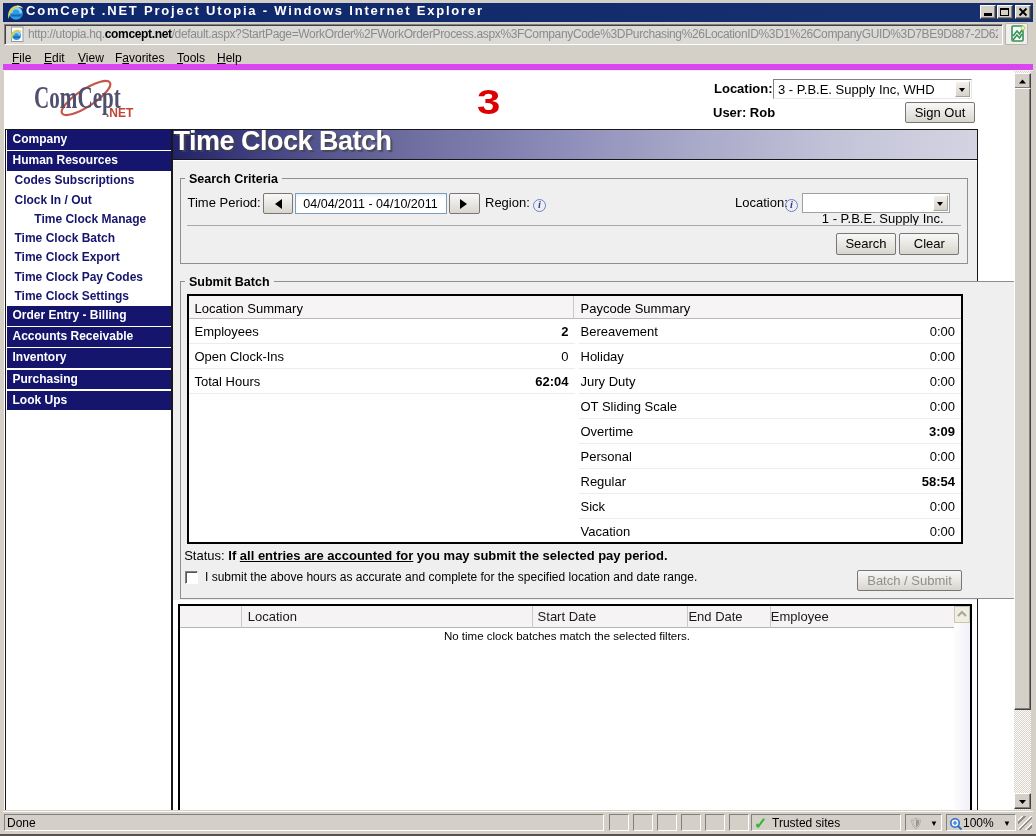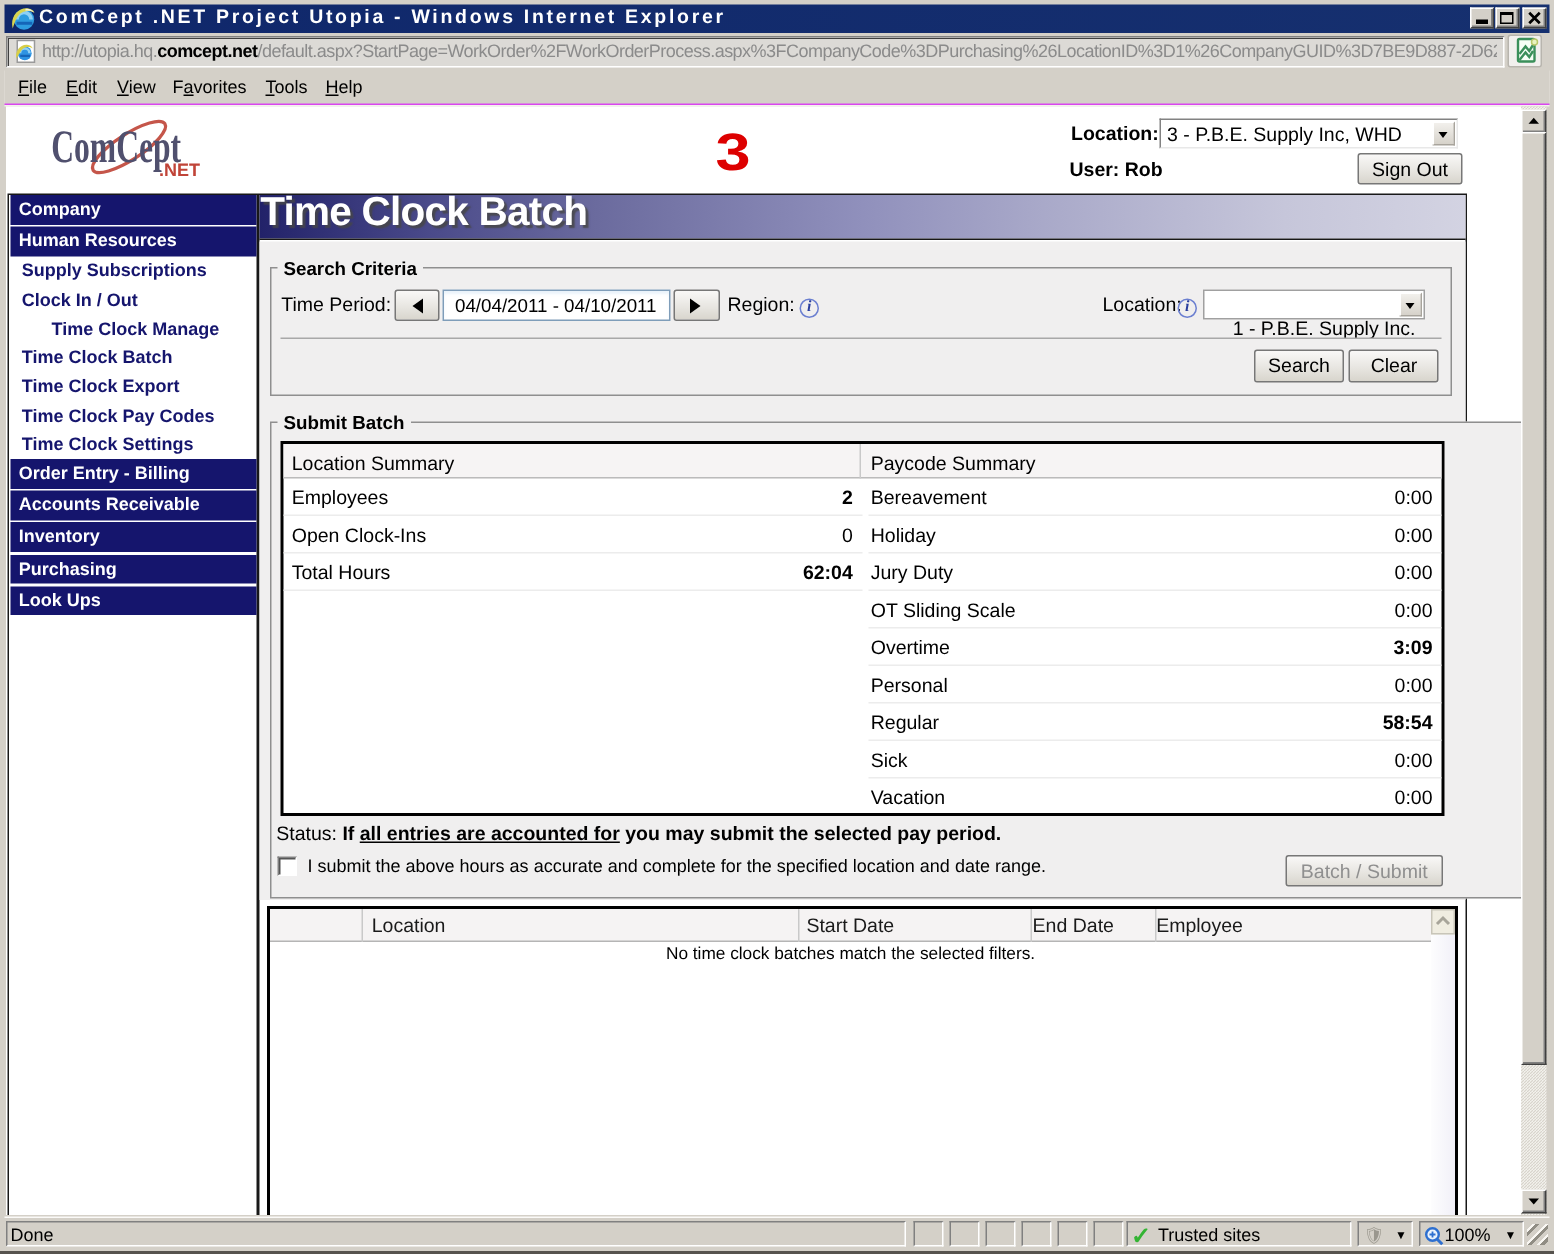--- a/index.html
+++ b/index.html
@@ -15,21 +15,21 @@
  color:#000;font-size:10px;text-align:center;line-height:11px;font-weight:bold;}
 
 #addrrow{left:3px;top:22px;width:1030px;height:24px;background:#d4d0c8;}
 #addrfield{left:1px;top:2px;width:999px;height:21px;background:#dcdad6;
  border:1px solid #808080;border-bottom-color:#fff;border-right-color:#fff;
  box-shadow:inset 1px 1px 0 #404040;}
 #urltxt{left:25px;top:5px;font-size:12px;letter-spacing:-0.35px;color:#8b8b8b;white-space:nowrap;overflow:hidden;width:970px;}
 #urltxt b{color:#000;}
 #gobtn{left:1002px;top:1px;width:23px;height:22px;background:#f2f0ee;border:1px solid #b8b5ae;border-radius:2px;}
 
-#menurow{left:3px;top:46px;width:1030px;height:24px;background:#d4d0c8;border-bottom:1px solid #d946ef;
+#menurow{left:3px;top:46px;width:1030px;height:24px;background:#d4d0c8;border-bottom:6px solid #d946ef;
  box-shadow:0 1px 0 #f4f2ee;}
 .mi{position:absolute;top:5px;font-size:12px;color:#000;}
 .mi u{text-decoration:underline;}
 
 #page{left:4px;top:71px;width:1010px;height:739px;background:#fff;overflow:hidden;}
 
 #vscroll{left:1014px;top:71px;width:17px;height:739px;background-color:#d8d4cc;background-image:linear-gradient(45deg,#fcfbf8 25%,transparent 25%,transparent 75%,#fcfbf8 75%),linear-gradient(45deg,#fcfbf8 25%,transparent 25%,transparent 75%,#fcfbf8 75%);background-size:2px 2px;background-position:0 0,1px 1px;}
 .sbtn{left:0;width:17px;height:16px;background:#d4d0c8;border:1px solid #404040;
  border-top-color:#fff;border-left-color:#fff;box-shadow:inset -1px -1px 0 #808080;
  text-align:center;color:#000;}
@@ -165,21 +165,21 @@
   <div class="abs" id="topselect">
       <span style="position:absolute;left:4px;top:1px;font-size:13px;line-height:17px;">3 - P.B.E. Supply Inc, WHD</span>
       <span class="selarrow"></span>
     </div>
   <div class="abs" id="userlabel">User: Rob</div>
   <div class="abs button3d" id="signout">Sign Out</div>
 
   <div class="abs" id="navbox">
     <div class="nbar" style="top:0.5px;">Company</div>
     <div class="nbar" style="top:21.7px;">Human Resources</div>
-    <div class="nsub" style="top:41.5px;">Supply Subscriptions</div>
+    <div class="nsub" style="top:41.5px;">Codes Subscriptions</div>
     <div class="nsub" style="top:60.8px;">Clock In / Out</div>
     <div class="nsub" style="top:80.1px;text-align:center;">Time Clock Manage</div>
     <div class="nsub" style="top:99.4px;">Time Clock Batch</div>
     <div class="nsub" style="top:118.7px;">Time Clock Export</div>
     <div class="nsub" style="top:138px;">Time Clock Pay Codes</div>
     <div class="nsub" style="top:157.3px;">Time Clock Settings</div>
     <div class="nbar" style="top:176.6px;">Order Entry - Billing</div>
     <div class="nbar" style="top:197.5px;">Accounts Receivable</div>
     <div class="nbar" style="top:218.5px;">Inventory</div>
     <div class="nbar" style="top:240px;">Purchasing</div>

